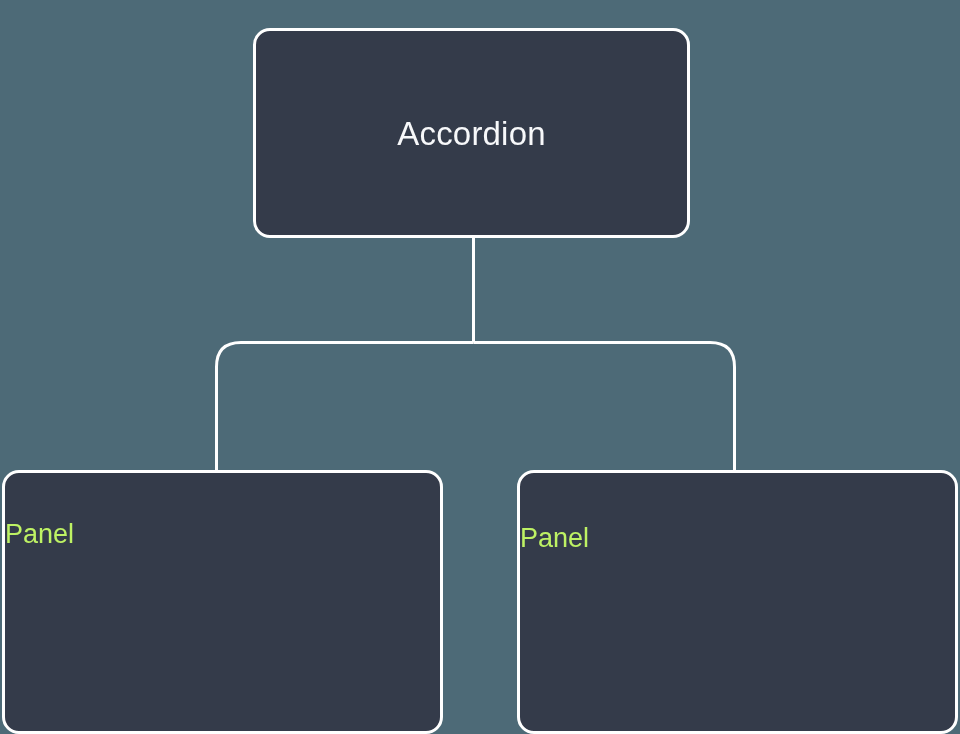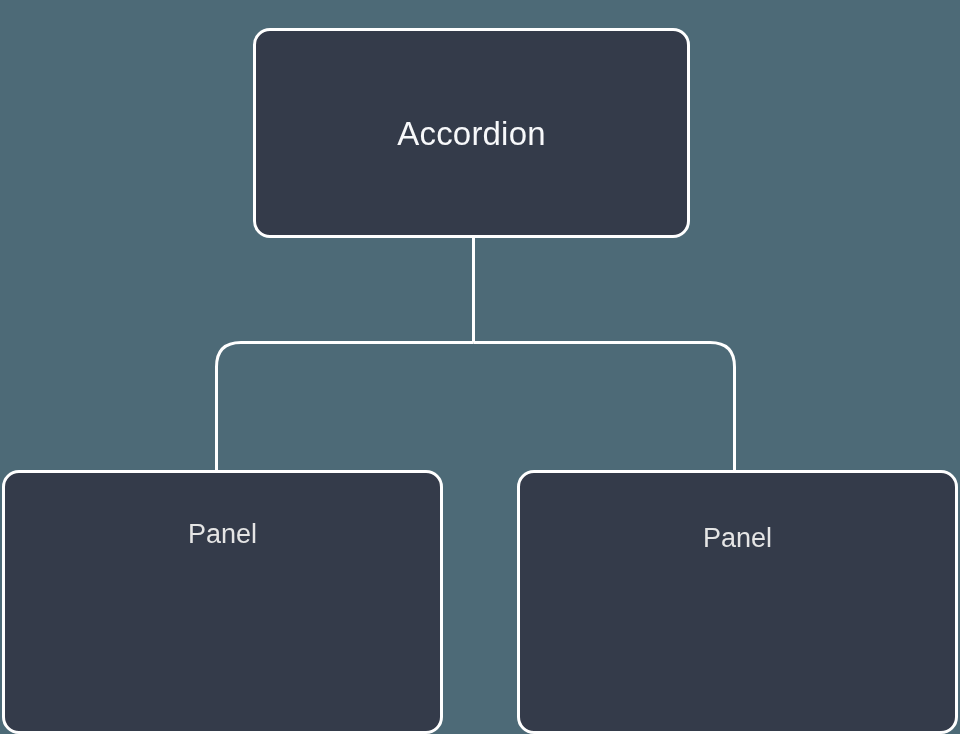--- a/index.html
+++ b/index.html
@@ -71,22 +71,22 @@
   #node-panel-1 {
     left: 517px;
     top: 470px;
     width: 441px;
   }
   .panel-title {
     position: absolute;
     top: 44px;
     left: 0;
     width: 100%;
-    text-align: center;
-    color: #e5e5e5;
+    text-align: left;
+    color: #bef264;
     font-size: 27px;
     font-weight: 400;
     line-height: 1;
   }
   #node-panel-0 .panel-title { top: 48px; }
   #node-panel-1 .panel-title { top: 52px; }
 </style>
 </head>
 <body>
 

